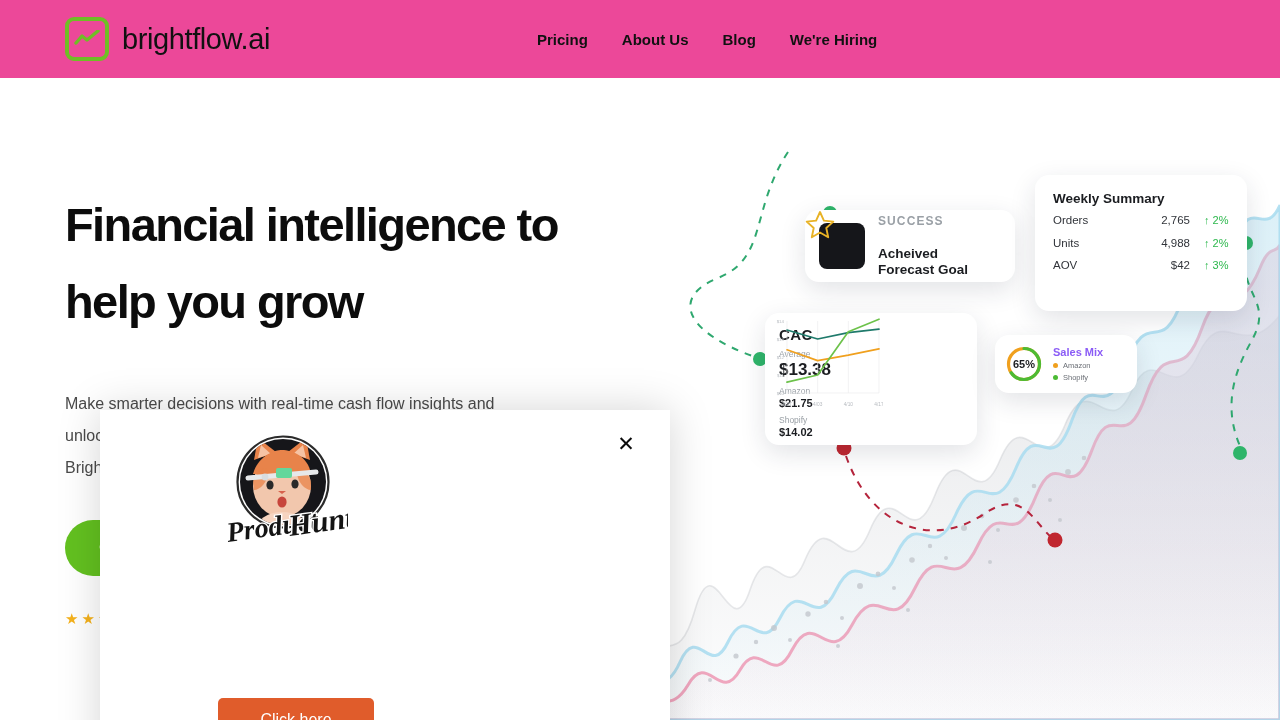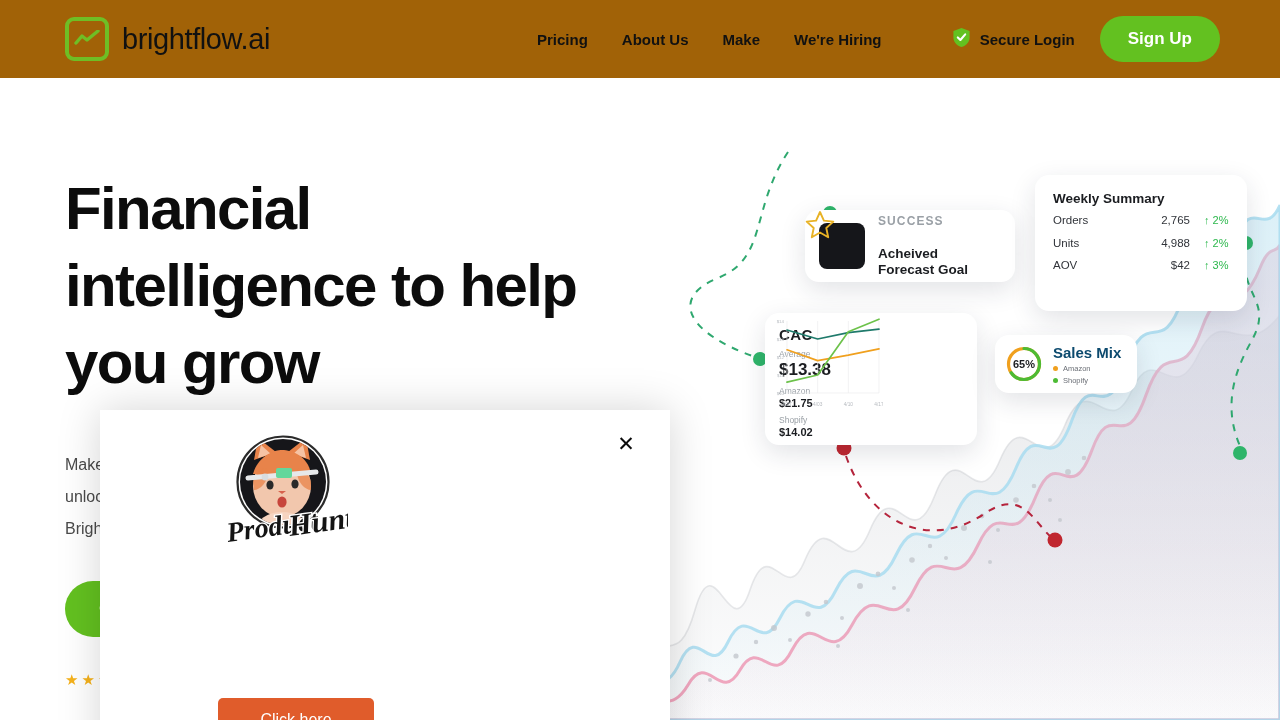--- a/index.html
+++ b/index.html
@@ -6,21 +6,21 @@
   html,body { width:1280px; height:720px; overflow:hidden; }
   body {
     font-family:"Liberation Sans", sans-serif;
     background:#ffffff;
     position:relative;
   }
 
   
   .header {
     position:absolute; top:0; left:0; width:1280px; height:78px;
-    display:flex; align-items:center; background:#a16207; z-index:40;
+    display:flex; align-items:center; background:#ec4899; z-index:40;
   }
   .logo-wrap { display:flex; align-items:center; margin-left:65px; gap:13px; }
   .logo-mark {
     width:44px; height:44px; border:4px solid #6FBE25; border-radius:9px;
     display:flex; align-items:center; justify-content:center;
   }
   .logo-text { font-size:29px; font-weight:400; color:#111; letter-spacing:-0.4px; }
 
   .nav { display:flex; align-items:center; gap:0; margin-left:250px; }
   .nav a {
@@ -33,22 +33,23 @@
   .secure-login-label { font-size:15px; font-weight:bold; color:#111; }
   .signup-btn {
     background:#63C120; color:#fff; border:none; border-radius:26px;
     padding:0 28px; height:46px; font-size:17px; font-weight:bold;
     font-family:"Liberation Sans", sans-serif; cursor:pointer;
   }
 
   
   .hero-left { position:absolute; left:65px; top:170px; width:520px; z-index:5; }
   .hero-title {
-    font-size:60px; line-height:77px; font-weight:bold; color:#0c0c0c;
+    font-size:47px; line-height:77px; font-weight:bold; color:#0c0c0c;
     letter-spacing:-1.6px;
+    margin-top:16px;
   }
   .hero-sub {
     margin-top:48px; font-size:16px; line-height:32px; color:#4a4a4a; width:470px;
   }
   .hero-cta {
     margin-top:36px; display:inline-block; background:#63C120; color:#fff;
     border:none; border-radius:28px; height:56px; line-height:56px;
     padding:0 34px; font-size:17px; font-weight:bold;
     font-family:"Liberation Sans", sans-serif; cursor:pointer;
   }
@@ -89,21 +90,21 @@
   .cac-k { font-size:8.5px; color:#9aa0a6; margin-top:6px; }
   .cac-v-big { font-size:17px; font-weight:bold; color:#1b1d21; margin-top:1px; }
   .cac-v { font-size:11px; font-weight:bold; color:#1b1d21; margin-top:1px; }
 
   
   .card-sales { left:355px; top:245px; width:142px; height:58px; padding:7px 10px;
     display:flex; align-items:center; gap:10px; }
   .donut { position:relative; width:38px; height:38px; flex:none; }
   .donut-pct { position:absolute; inset:0; display:flex; align-items:center;
     justify-content:center; font-size:11px; font-weight:bold; color:#1b1d21; }
-  .sm-title { font-size:15px; font-weight:bold; color:#0c4a6e; }
+  .sm-title { font-size:11px; font-weight:bold; color:#8b5cf6; }
   .sm-leg { display:flex; align-items:center; gap:5px; font-size:7.5px; color:#6b6f76; margin-top:3px; }
   .dotlg { width:5px; height:5px; border-radius:50%; }
 
   
   .modal {
     position:absolute; left:100px; top:410px; width:570px; height:360px;
     background:#fff; z-index:90; box-shadow:0 0 40px rgba(0,0,0,0.17);
   }
   .modal-close {
     position:absolute; right:31px; top:20px; width:26px; height:26px;
@@ -127,36 +128,24 @@
       <svg width="26" height="18" viewBox="0 0 26 18">
         <polyline points="2,13 8,6 13,10 24,1" fill="none" stroke="#6FBE25" stroke-width="3.4" stroke-linecap="round" stroke-linejoin="round"></polyline>
       </svg>
     </span>
     <span class="logo-text">brightflow.ai</span>
   </div>
 
   <nav class="nav">
     <a href="#">Pricing</a>
     <a href="#">About Us</a>
-    <a href="#">Make</a>
+    <a href="#">Blog</a>
     <a href="#">We're Hiring</a>
   </nav>
 
-  <div class="header-right">
-    <div class="secure-login">
-      <span>
-        <svg width="19" height="21" viewBox="0 0 19 21">
-          <path d="M9.5 1 L17.6 4 V10.5 C17.6 15.3 13.9 18.7 9.5 20 C5.1 18.7 1.4 15.3 1.4 10.5 V4 Z" fill="#63C120"></path>
-          <polyline points="5.8,10.4 8.4,13 13.2,7.4" fill="none" stroke="#fff" stroke-width="2.1" stroke-linecap="round" stroke-linejoin="round"></polyline>
-        </svg>
-      </span>
-      <span class="secure-login-label">Secure Login</span>
-    </div>
-    <button class="signup-btn">Sign Up</button>
-  </div>
 </header>
 
 <section class="hero-left">
   <h1 class="hero-title">Financial intelligence to help you grow</h1>
   <p class="hero-sub">Make smarter decisions with real-time cash flow insights and unlock the growth capital your business deserves — all with Brightflow AI.</p>
   <button class="hero-cta">Get Started</button>
   <div class="hero-rating">
     <span class="stars">★★★★★</span>
     <span class="rating-text">Rated 4.9 by business owners</span>
   </div>

